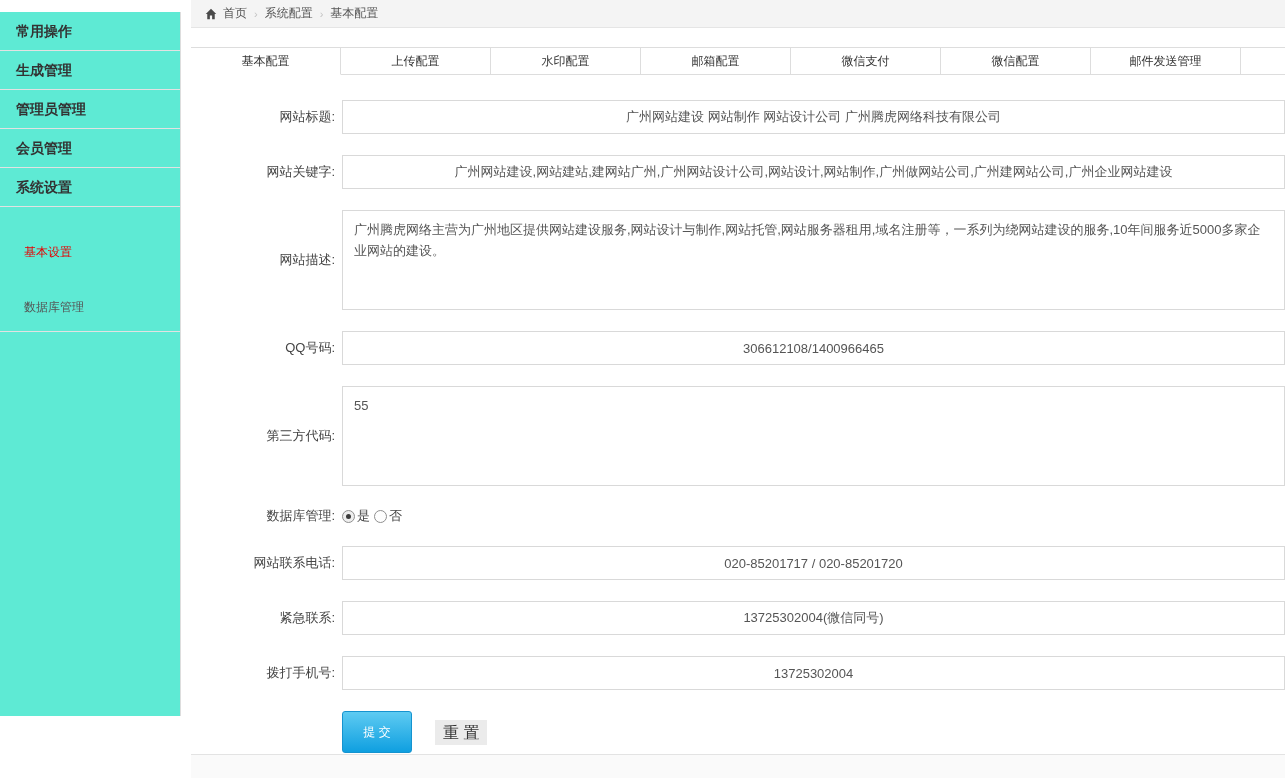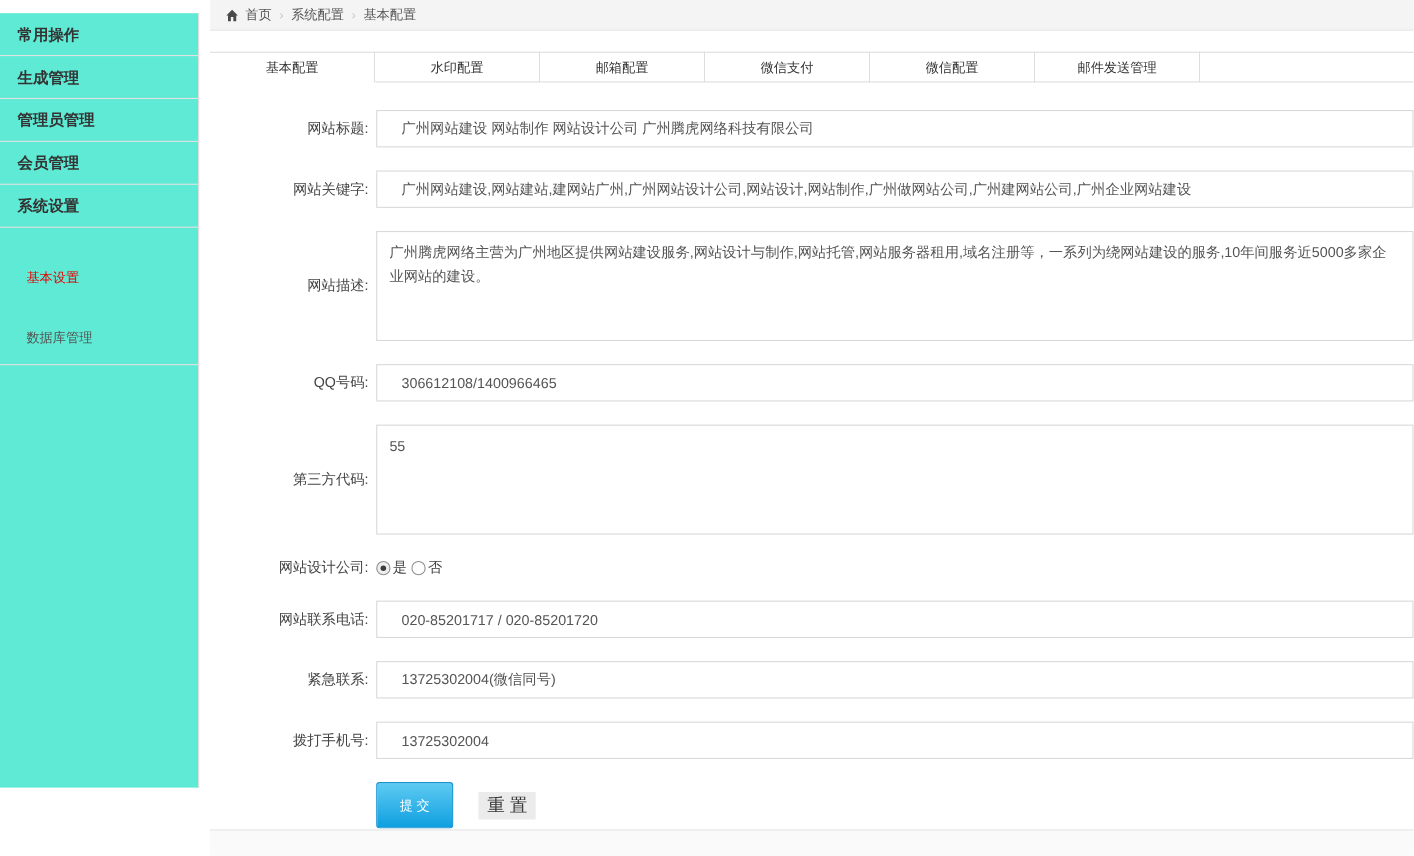--- a/index.html
+++ b/index.html
@@ -34,21 +34,21 @@
     border-bottom:1px solid #ddd; cursor:pointer; white-space:nowrap; overflow:hidden; }
   .tab.active { border-bottom:1px solid transparent; }
   .tab.filler { flex:1; cursor:default; border-right:none; }
 
   
   .form { margin-top:25px; }
   .row { display:flex; align-items:center; margin-bottom:21px; }
   .row-label { width:144px; text-align:right; font-size:13px; color:#444; flex-shrink:0; }
   .row-control { flex:1; margin-left:7px; }
   input.text { width:100%; height:34px; border:1px solid #d9d9d9; padding:0 22px;
-    font-size:13px; color:#555; font-family:inherit; outline:none; background:#fff; }
+    font-size:13px; color:#555; font-family:inherit; outline:none; background:#fff;text-align:center; }
   textarea.area { width:100%; height:100px; border:1px solid #d9d9d9; padding:9px 11px;
     font-size:13px; color:#555; font-family:inherit; line-height:1.6; resize:none;
     outline:none; background:#fff; display:block; }
 
   .radio-group { display:flex; align-items:center; margin-left:7px; font-size:13px; color:#444; }
   .radio-opt { display:flex; align-items:center; cursor:pointer; }
   .radio-opt + .radio-opt { margin-left:4px; }
   .radio-circle { width:13px; height:13px; border-radius:50%; border:1px solid #8f8f8f;
     background:#fefefe; position:relative; margin-right:2px; flex-shrink:0; }
   .radio-circle.checked { background:#eee; }
@@ -89,20 +89,21 @@
     <span class="crumb-sep">›</span>
     <span class="crumb">系统配置</span>
     <span class="crumb-sep">›</span>
     <span class="crumb current">基本配置</span>
   </div>
 
   <div class="panel">
 
     <div class="tabs">
       <div class="tab active">基本配置</div>
+      <div class="tab">上传配置</div>
       <div class="tab">水印配置</div>
       <div class="tab">邮箱配置</div>
       <div class="tab">微信支付</div>
       <div class="tab">微信配置</div>
       <div class="tab">邮件发送管理</div>
       <div class="tab filler"></div>
     </div>
 
     <div class="form">
 
@@ -135,21 +136,21 @@
       </div>
 
       <div class="row">
         <div class="row-label">第三方代码:</div>
         <div class="row-control">
           <textarea class="area" style="">55</textarea>
         </div>
       </div>
 
       <div class="row">
-        <div class="row-label">网站设计公司:</div>
+        <div class="row-label">数据库管理:</div>
         <div class="radio-group">
           <span class="radio-opt">
             <span class="radio-circle checked"></span>
             <span>是</span>
           </span>
           <span class="radio-opt">
             <span class="radio-circle"></span>
             <span>否</span>
           </span>
         </div>

